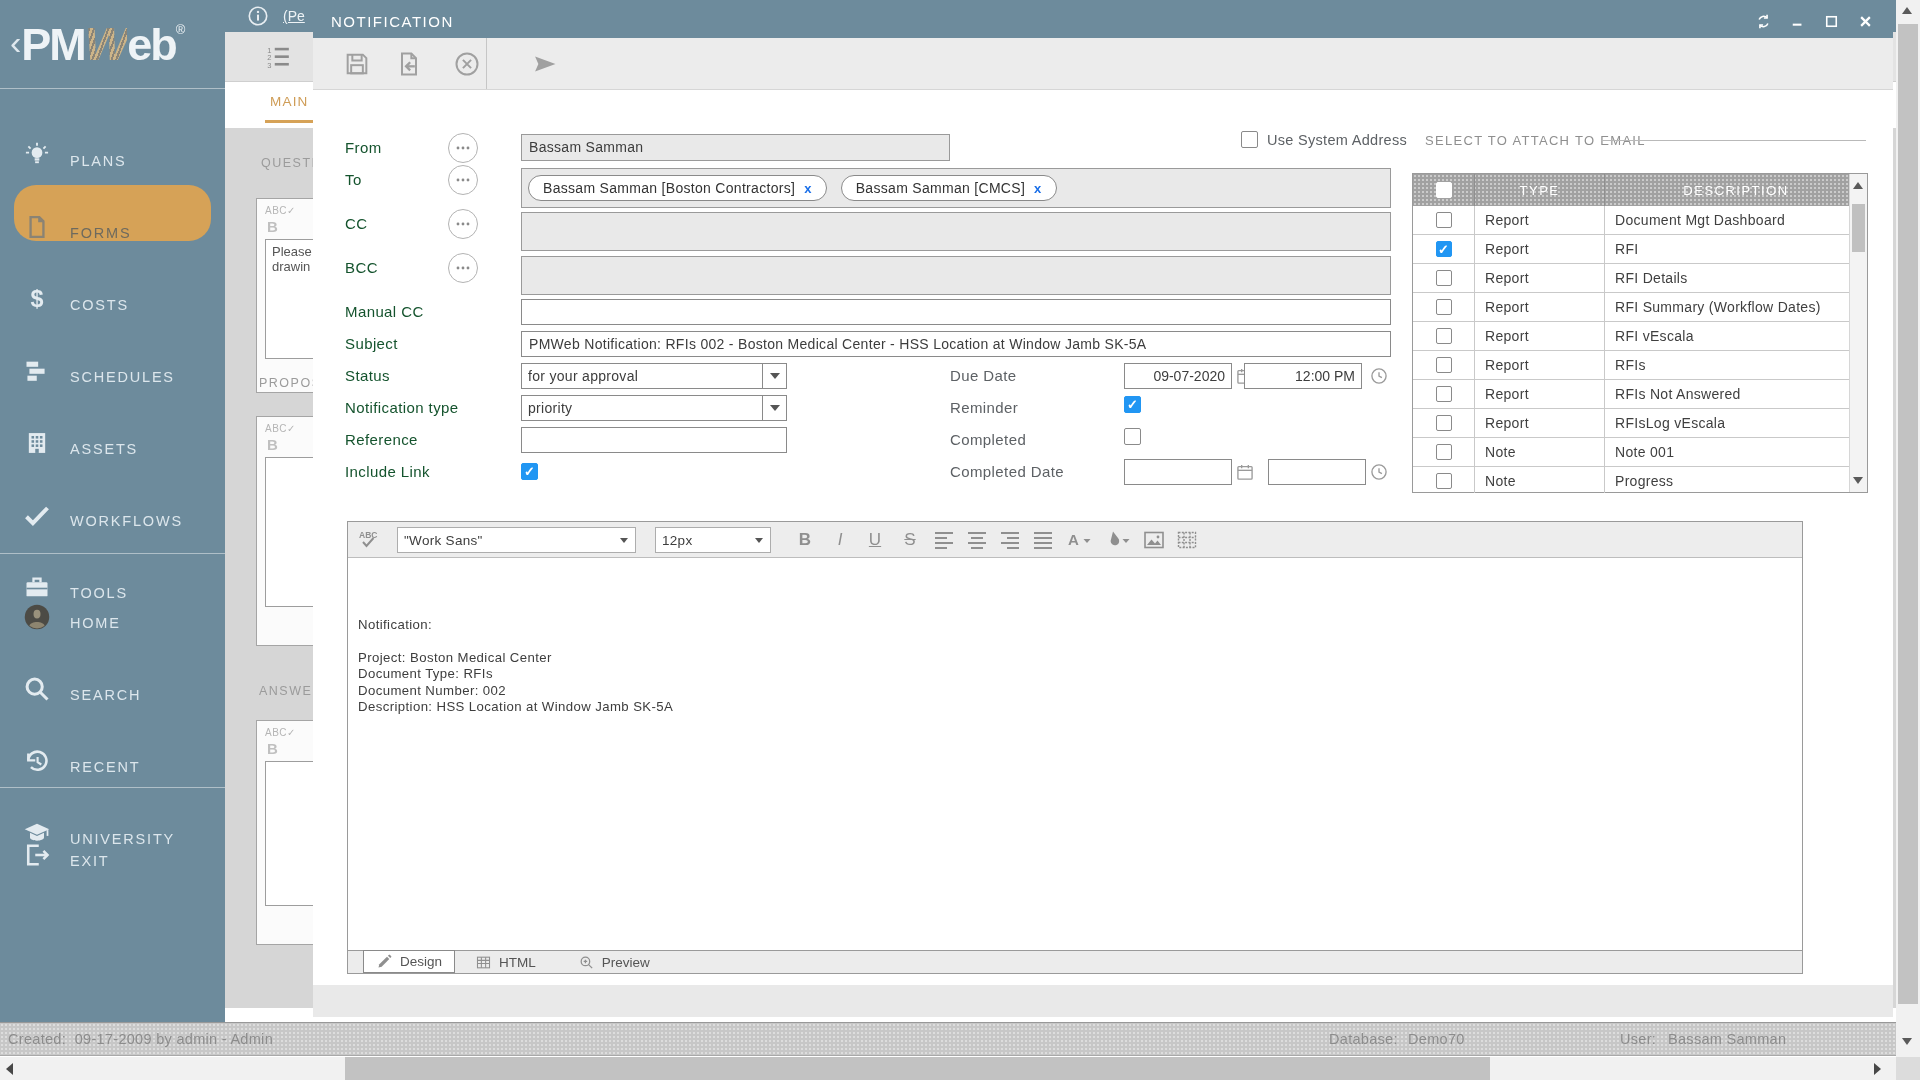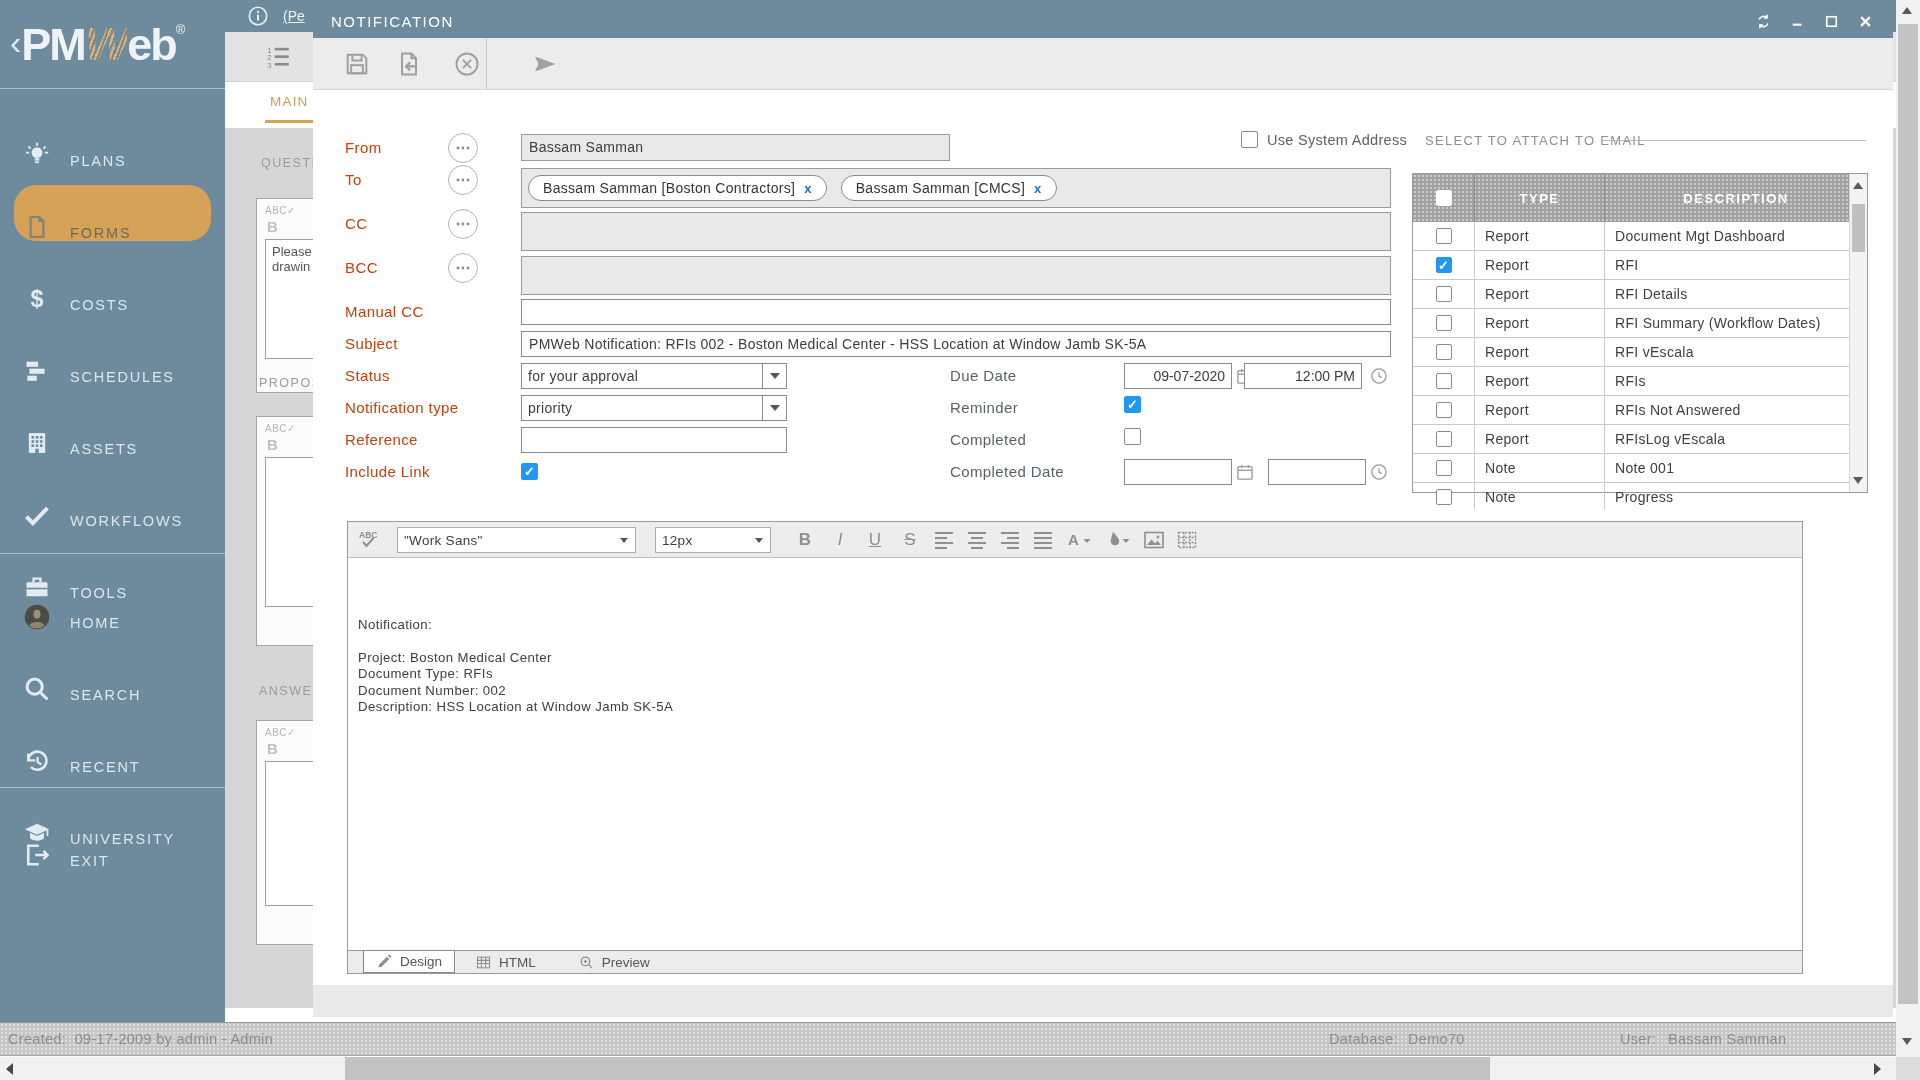--- a/index.html
+++ b/index.html
@@ -52,21 +52,21 @@
   .m-header { position:absolute; left:0; top:0; right:0; height:32px; background:#6d8b9c; }
   .m-title { position:absolute; left:18px; top:7px; color:#fff; font-size:15px; letter-spacing:1.5px; font-weight:400; }
   .m-controls { position:absolute; right:18px; top:6px; display:flex; gap:15px; }
   .m-controls .icon { width:19px; height:19px; color:#fff; cursor:pointer; }
   .m-toolbar { position:absolute; left:0; top:32px; right:0; height:52px; background:#ececec; border-bottom:1px solid #d6d6d6; }
   .mico { position:absolute; width:28px; height:28px; top:12px; color:#a0a0a0; cursor:pointer; }
   .tdiv { position:absolute; left:173px; top:0; bottom:0; width:1px; background:#c6c6c6; }
   .m-body { position:absolute; left:0; top:84px; right:0; height:895px; background:#fff; }
   .m-footer { position:absolute; left:0; bottom:0; right:0; height:32px; background:#e9e9e9; }
 
-  .flabel { position:absolute; left:32px; width:165px; color:#c2410c; font-size:15px; letter-spacing:.4px; }
+  .flabel { position:absolute; left:32px; width:165px; color:#14532d; font-size:15px; letter-spacing:.4px; }
   .rlabel { position:absolute; left:637px; width:165px; color:#5d6165; font-size:15px; letter-spacing:.4px; }
   .dots-btn { position:absolute; left:135px; width:30px; height:30px; border:1px solid #b3b3b3; border-radius:50%;
               background:#fff; display:flex; align-items:center; justify-content:center; color:#8a8a8a; cursor:pointer; }
   .ginput { position:absolute; left:208px; background:#e9e9e9; border:1px solid #9a9a9a; font-size:14px;
             color:#3d3d3d; padding:4px 7px; letter-spacing:.3px; }
   .gbox { position:absolute; left:208px; width:870px; background:#e9e9e9; border:1px solid #9a9a9a; display:flex;
           align-items:center; padding:0 6px; gap:14px; }
   .winput { position:absolute; left:208px; background:#fff; border:1px solid #8a8a8a; font-size:14px;
             color:#3d3d3d; padding:4px 7px; height:26px; letter-spacing:.3px; }
   .chip { height:26px; display:inline-flex; align-items:center; border:1px solid #8a8a8a; border-radius:15px;
@@ -82,23 +82,23 @@
   .cb.checked::after { content:"\2713"; color:#fff; font-size:13px; font-weight:700; display:block;
                        text-align:center; line-height:16px; }
   .dateinput { position:absolute; width:108px; height:26px; background:#fff; border:1px solid #8a8a8a;
                font-size:14px; color:#3d3d3d; text-align:right; padding:4px 6px; }
   .fico { position:absolute; width:20px; height:20px; color:#9a9a9a; }
 
   
   .at-title { position:absolute; left:1112px; top:43px; color:#8f8f8f; font-size:13px; letter-spacing:1.3px; }
   .at-line { position:absolute; left:1288px; top:50px; width:265px; height:1px; background:#b9b9b9; }
   .at-table { position:absolute; left:1099px; top:83px; width:456px; height:320px; border:1px solid #9a9a9a; background:#fff; }
-  .at-head { display:flex; height:48px; background-color:#a1a1a1;
+  .at-head { display:flex; height:32px; background-color:#a1a1a1;
              background-image:radial-gradient(rgba(255,255,255,.45) 1px,transparent 1.4px); background-size:4px 4px;
-             color:#fff; font-size:13px; font-weight:700; letter-spacing:1.5px; }
+             color:#fff; font-size:13px; font-weight:400; letter-spacing:1.5px; }
   .at-head .hc { display:flex; align-items:center; justify-content:center; border-right:1px solid #8f8f8f; }
   .at-head .hc:last-child { border-right:none; }
   .at-rows { position:relative; height:287px; overflow:hidden; }
   .at-row { display:flex; height:29px; border-bottom:1px solid #c9c9c9; font-size:14px; color:#3f3f3f; }
   .at-row .c { display:flex; align-items:center; border-right:1px solid #c9c9c9; padding-left:10px; letter-spacing:.3px; }
   .c.cbcell { justify-content:center; padding-left:0; position:relative; }
   .c.cbcell .cb { position:relative; width:16px; height:16px; }
   .col-cb { width:62px; flex:0 0 62px; }
   .col-type { width:130px; flex:0 0 130px; }
   .col-desc { flex:1; border-right:none !important; }

